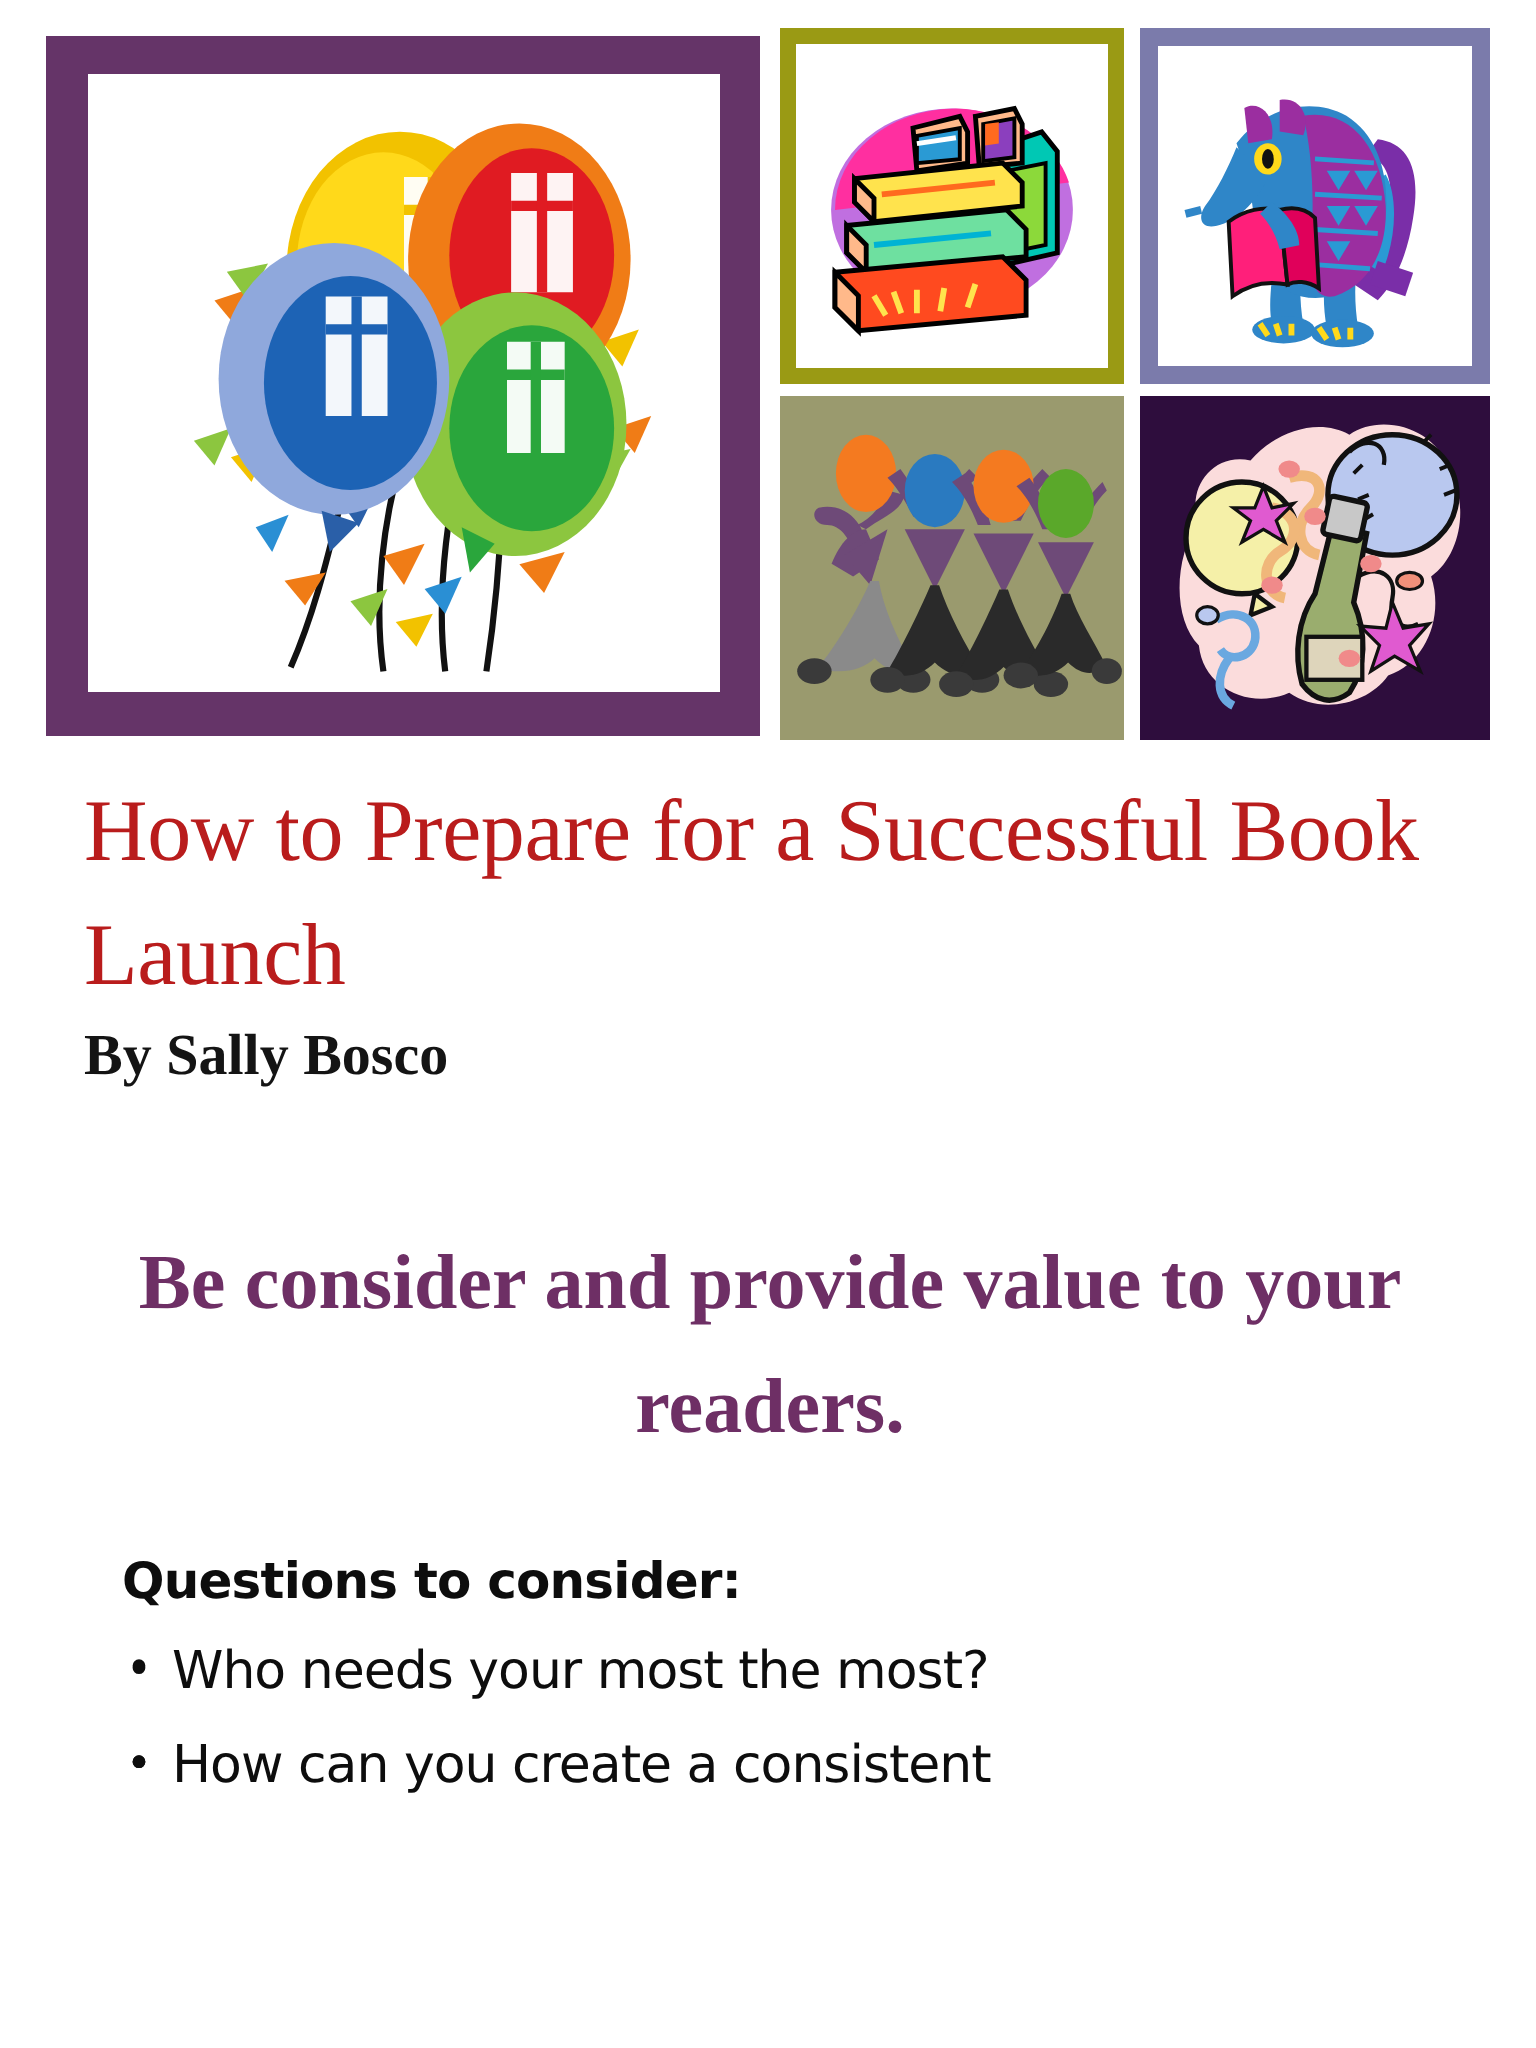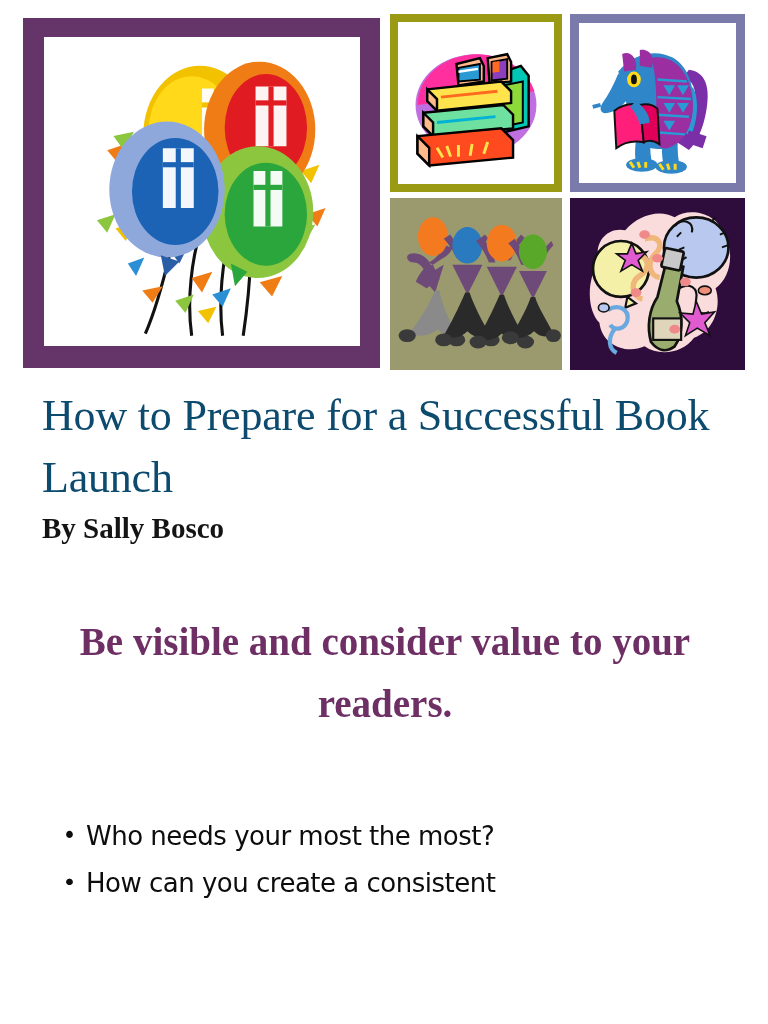--- a/index.html
+++ b/index.html
@@ -96,21 +96,21 @@
   .deck-title {
     position: absolute;
     left: 42px;
     top: 13px;
     width: 690px;
     margin: 0;
     font-family: "Liberation Serif", serif;
     font-weight: 400;
     font-size: 44px;
     line-height: 62px;
-    color: #0c4a6e;
+    color: #b91c1c;
     letter-spacing: -0.2px;
   }
 
   .deck-author {
     position: absolute;
     left: 42px;
     top: 139px;
     margin: 0;
     font-family: "Liberation Serif", serif;
     font-weight: 700;
@@ -399,22 +399,23 @@
     </div>
   </div>
 </div>
 
 <div class="text-area">
 
   <h1 class="deck-title">How to Prepare for a Successful Book Launch</h1>
 
   <p class="deck-author">By Sally Bosco</p>
 
-  <p class="deck-statement">Be visible and consider value to your readers.</p>
-
+  <p class="deck-statement">Be consider and provide value to your readers.</p>
+
+  <p class="questions-label">Questions to consider:</p>
 
   <ul class="questions-list">
     <li>
       <span class="bullet">•</span>
     </li>
     <li>
       <span class="bullet">•</span>
       <span>Who needs your most the most?</span>
     </li>
     <li>

